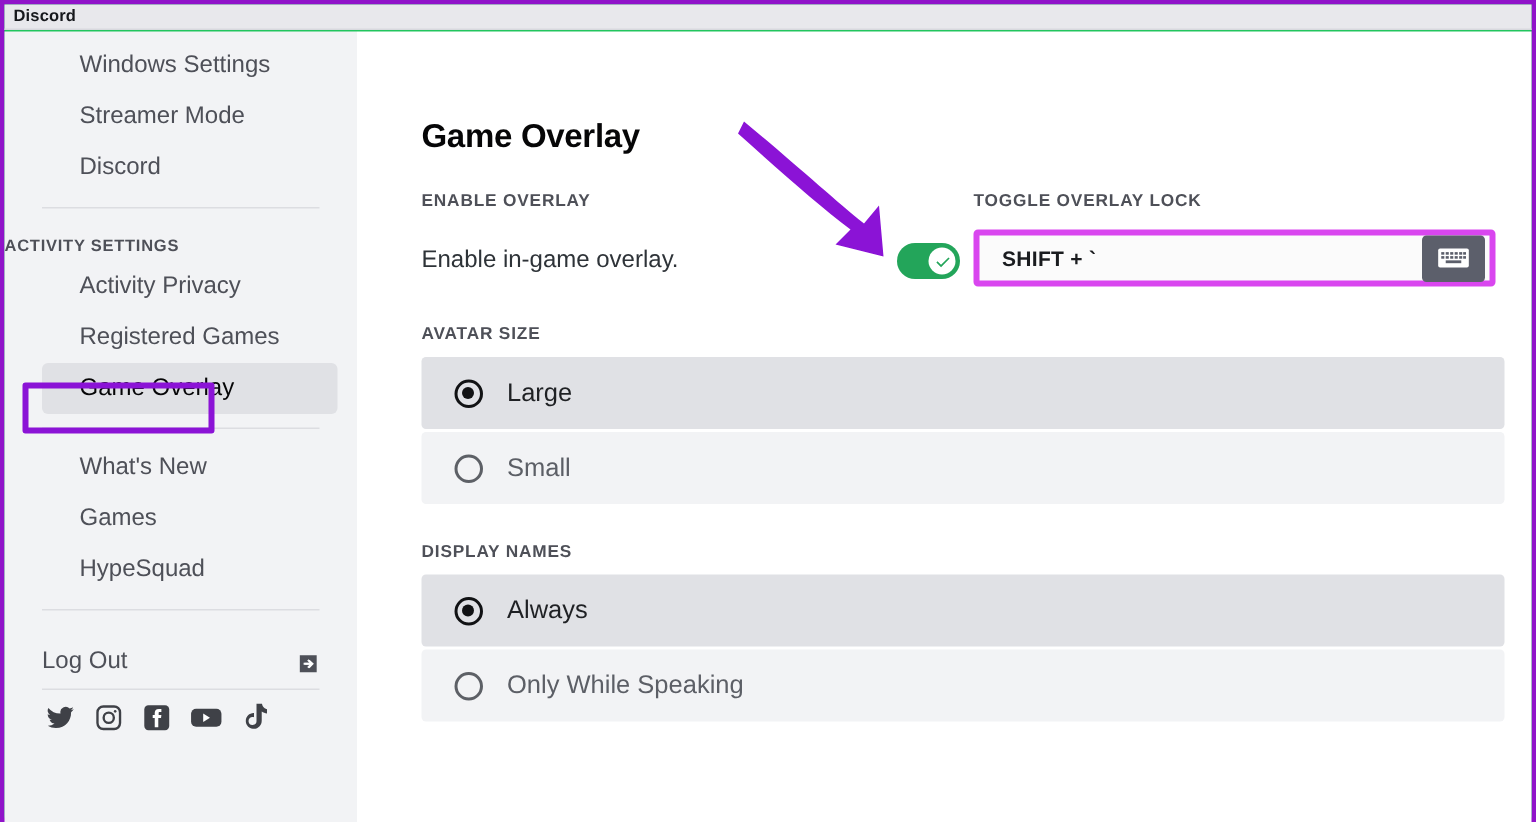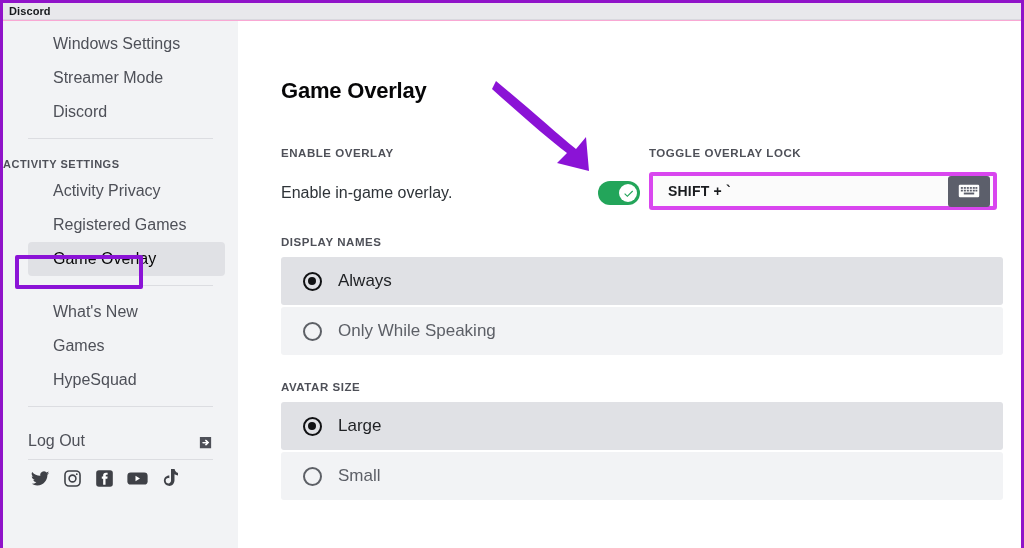--- a/index.html
+++ b/index.html
@@ -5,21 +5,21 @@
   * { box-sizing: border-box; margin: 0; padding: 0; }
   html, body {
     width: 1024px; height: 548px;
     font-family: "Liberation Sans", sans-serif;
     background: #ffffff;
     overflow: hidden;
   }
   #app {
     position: relative;
     width: 1024px; height: 548px;
-    background: #f9a8d4;
+    background: #22c55e;
     border-top: 3px solid #9013c9;
     border-left: 3px solid #9013c9;
     border-right: 3px solid #9013c9;
     border-bottom: 3px solid #9013c9;
   }
 
   
   .titlebar {
     position: absolute; top: 0; left: 0;
     width: 1018px; height: 17px;
@@ -93,21 +93,21 @@
   }
   .page-title {
     font-size: 22px; font-weight: bold; color: #060607;
     letter-spacing: -.2px;
   }
   .section-label {
     font-size: 11.5px; font-weight: bold; letter-spacing: .55px;
     color: #4e5058; text-transform: uppercase;
   }
   .two-col {
-    display: flex; margin-top: 43px;
+    display: flex; margin-top: 24px;
   }
   .col-left { width: 368px; position: relative; }
   .col-right { width: 348px; }
   .toggle-row {
     display: flex; align-items: center; justify-content: space-between;
     margin-top: 22px; padding-right: 9px;
   }
   .toggle-text { font-size: 16px; color: #2e3338; }
   .toggle {
     width: 42px; height: 24px; border-radius: 12px;
@@ -288,40 +288,40 @@
                   <rect x="22.2" y="8.4" width="2.4" height="2.2"></rect>
                 <rect x="7.4" y="12" width="13.2" height="2.4"></rect>
               </g>
             </svg>
           </span>
         </div>
       </div>
     </div>
 
     <div class="group">
+      <div class="section-label">AVATAR SIZE</div>
+      <div class="radio-row active">
+        <span class="radio"></span>
+        <span>Large</span>
+      </div>
+      <div class="radio-row">
+        <span class="radio"></span>
+        <span>Small</span>
+      </div>
+    </div>
+
+    <div class="group">
       <div class="section-label">DISPLAY NAMES</div>
       <div class="radio-row active">
         <span class="radio"></span>
         <span>Always</span>
       </div>
       <div class="radio-row">
         <span class="radio"></span>
         <span>Only While Speaking</span>
-      </div>
-    </div>
-
-    <div class="group">
-      <div class="section-label">AVATAR SIZE</div>
-      <div class="radio-row active">
-        <span class="radio"></span>
-        <span>Large</span>
-      </div>
-      <div class="radio-row">
-        <span class="radio"></span>
-        <span>Small</span>
       </div>
     </div>
   </div>
 
   <div class="arrow">
     <svg width="110" height="110" viewBox="0 0 110 110">
       <path d="M6 6 C 40 34, 66 58, 86 74 L 96 62 L 99 96 L 67 88 L 77 78 C 56 62, 31 40, 2 14 Z" fill="#8b13d6"></path>
     </svg>
   </div>
 

